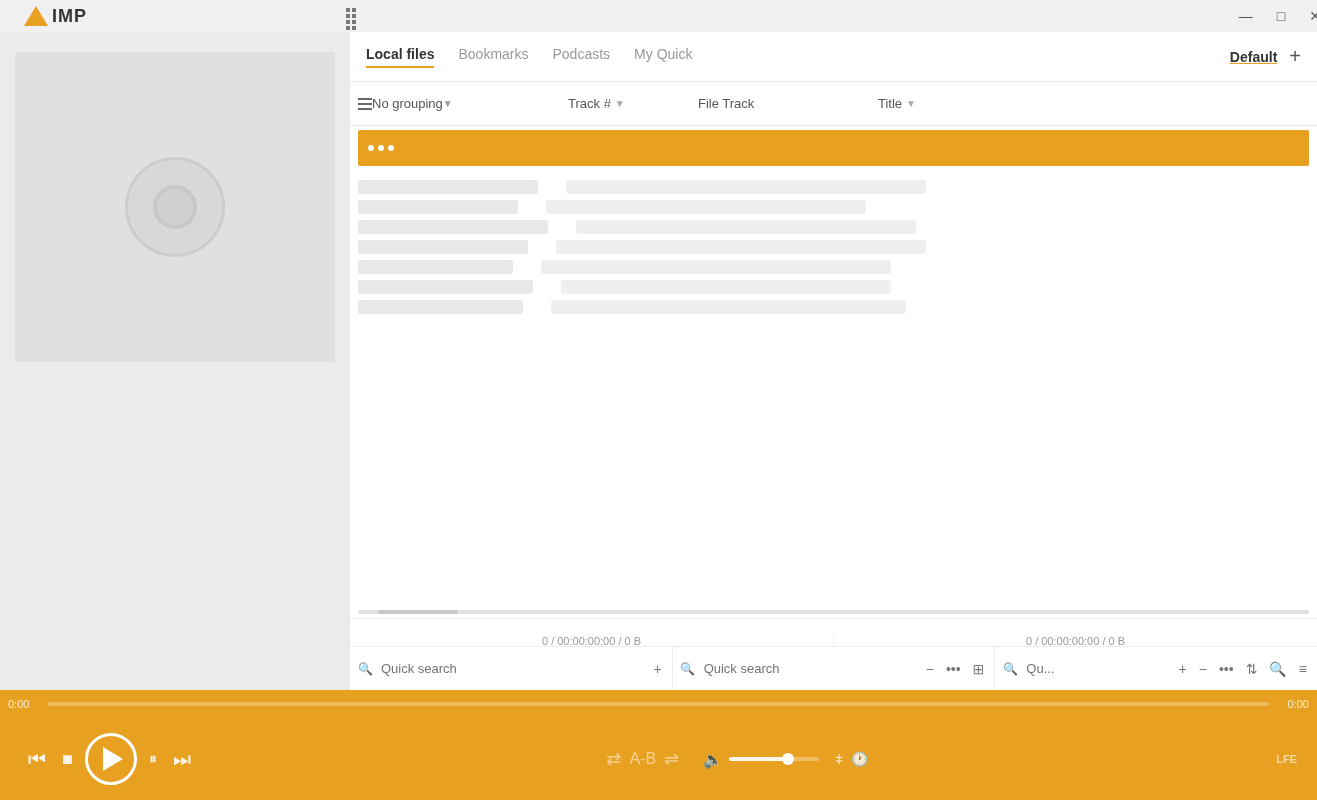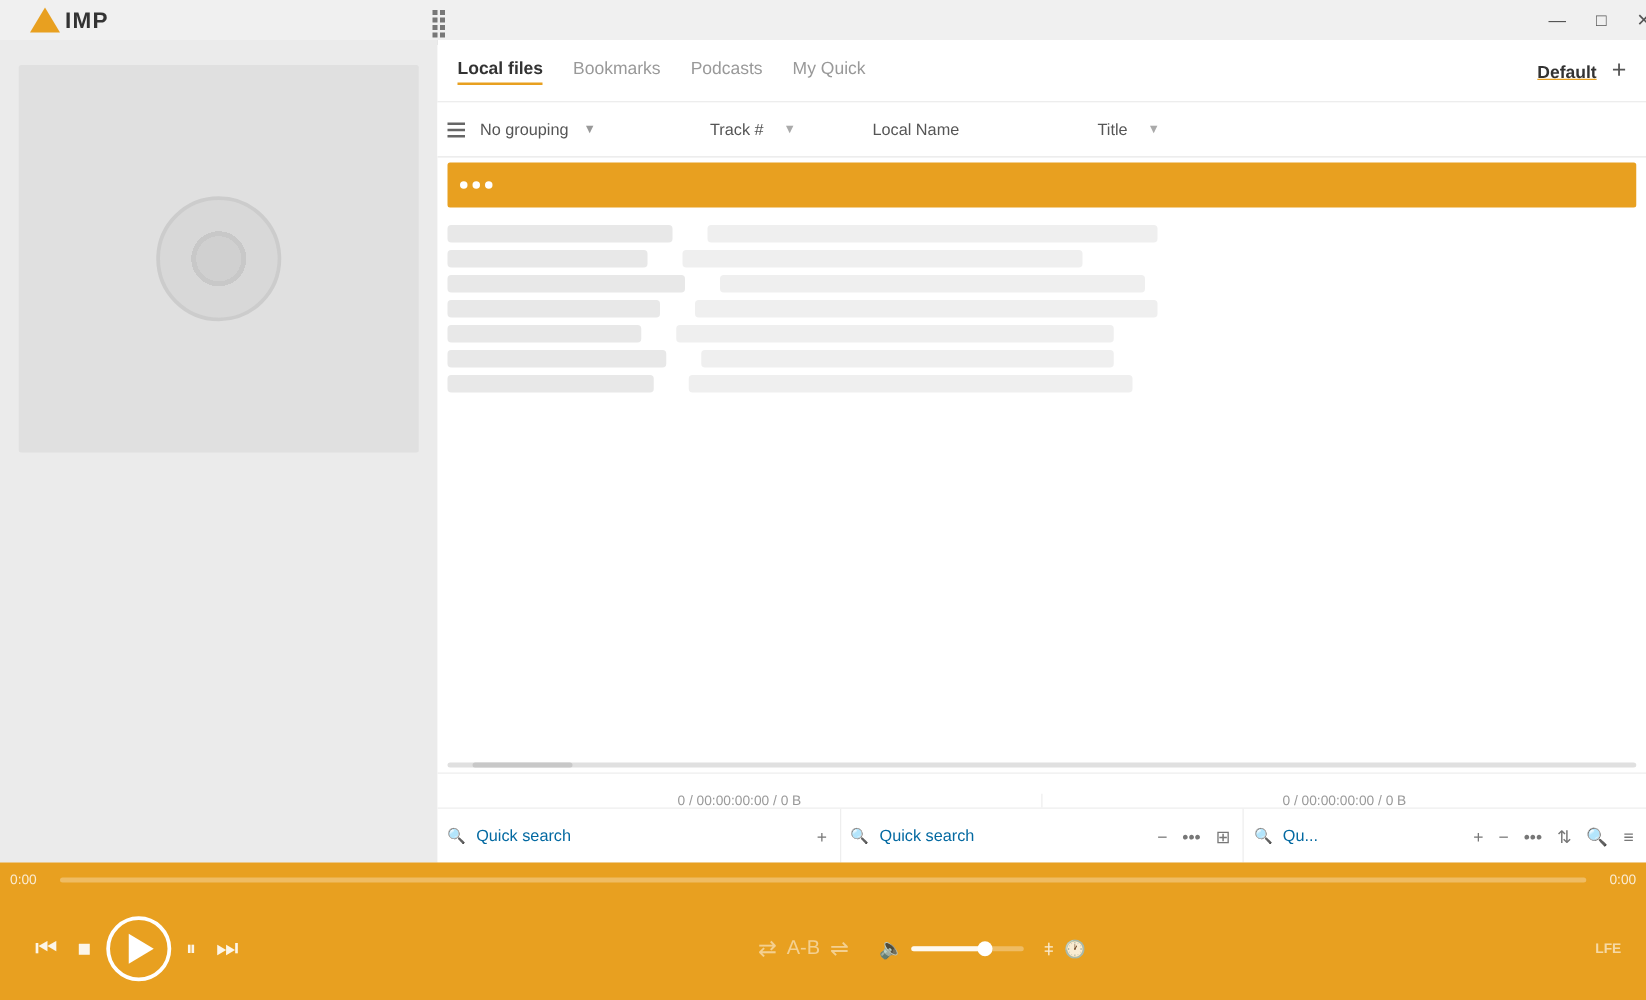--- a/index.html
+++ b/index.html
@@ -59,27 +59,27 @@
     .tab.active { color: #333; font-weight: 600; border-bottom: 2px solid #e8a020; }
     #tabs-right { margin-left: auto; display: flex; align-items: center; gap: 12px; justify-content: flex-end; }
     #default-label { font-size: 14px; font-weight: 600; color: #333; text-decoration: underline; text-decoration-color: #e8a020; }
     #add-btn { background: none; border: none; font-size: 20px; color: #555; cursor: pointer; }
 
     
     #col-headers {
       display: flex; align-items: center; height: 44px; padding: 0 8px;
       border-bottom: 1px solid #e8e8e8; background: #fff;
     }
-    #grouping-col { display: flex; align-items: center; gap: 12px; width: 210px; flex-shrink: 0; }
+    #grouping-col { display: flex; align-items: center; gap: 0; width: 210px; flex-shrink: 0; }
     .hamburger-icon { display: flex; flex-direction: column; gap: 3px; cursor: pointer; }
     .hamburger-line { width: 14px; height: 2px; background: #666; }
     #grouping-label { font-size: 13px; color: #555; }
     #grouping-arrow { color: #999; font-size: 10px; }
 
-    .col-header { display: flex; align-items: center; gap: 16px; font-size: 13px; color: #555; cursor: pointer; }
+    .col-header { display: flex; align-items: center; gap: 4px; font-size: 13px; color: #555; cursor: pointer; }
     .col-filter { color: #aaa; font-size: 10px; }
     #track-col { width: 130px; flex-shrink: 0; }
     #filename-col { width: 180px; flex-shrink: 0; }
     #title-col { flex: 1; }
 
     
     #orange-row {
       height: 36px; background: #e8a020; margin: 4px 8px;
       border-radius: 2px; display: flex; align-items: center; padding: 0 8px;
     }
@@ -105,21 +105,21 @@
     .status-bar { flex: 1; display: flex; align-items: center; justify-content: center; font-size: 11px; color: #999; margin-top: 16px; }
     .status-bar + .status-bar { border-left: 1px solid #eee; }
 
     
     #search-bars {
       display: flex; height: 44px; border-top: 1px solid #eee;
     }
     .search-section { flex: 1; display: flex; align-items: center; padding: 0 8px; gap: 8px; }
     .search-section + .search-section { border-left: 1px solid #eee; }
     .search-icon-sm { color: #aaa; font-size: 12px; }
-    .search-input-fake { font-size: 13px; color: #0369a1; flex: 1; }
+    .search-input-fake { font-size: 13px; color: #737373; flex: 1; }
     .search-btn { background: none; border: none; cursor: pointer; font-size: 14px; color: #777; padding: 2px; }
 
     
     #transport-bar {
       position: absolute; top: 690px; left: 0; width: 1317px; height: 110px;
       background: #e8a020; display: flex; flex-direction: column;
     }
     #progress-area {
       height: 28px; display: flex; align-items: center; padding: 0 8px; gap: 8px;
     }
@@ -219,21 +219,21 @@
         <div class="hamburger-line"></div>
       </div>
       <span id="grouping-label">No grouping</span>
       <span id="grouping-arrow">▼</span>
     </div>
     <div class="col-header" id="track-col">
       <span>Track #</span>
       <span class="col-filter">▼</span>
     </div>
     <div class="col-header" id="filename-col">
-      <span>Local Name</span>
+      <span>File Track</span>
     </div>
     <div class="col-header" id="title-col">
       <span>Title</span>
       <span class="col-filter">▼</span>
     </div>
   </div>
 
   <div id="orange-row">
     <div class="orange-dot"></div>
     <div class="orange-dot"></div>

